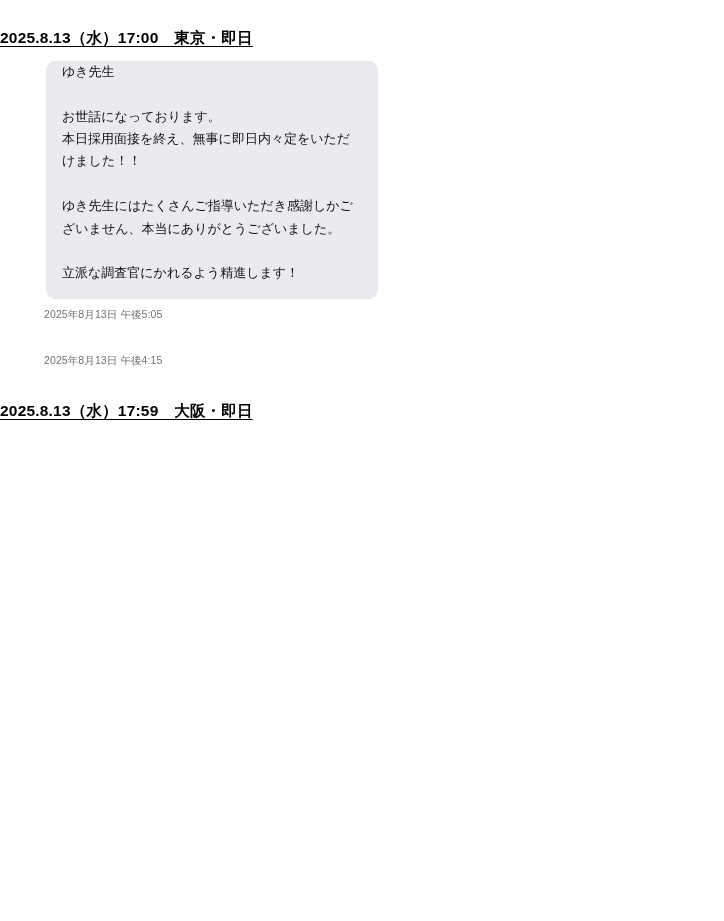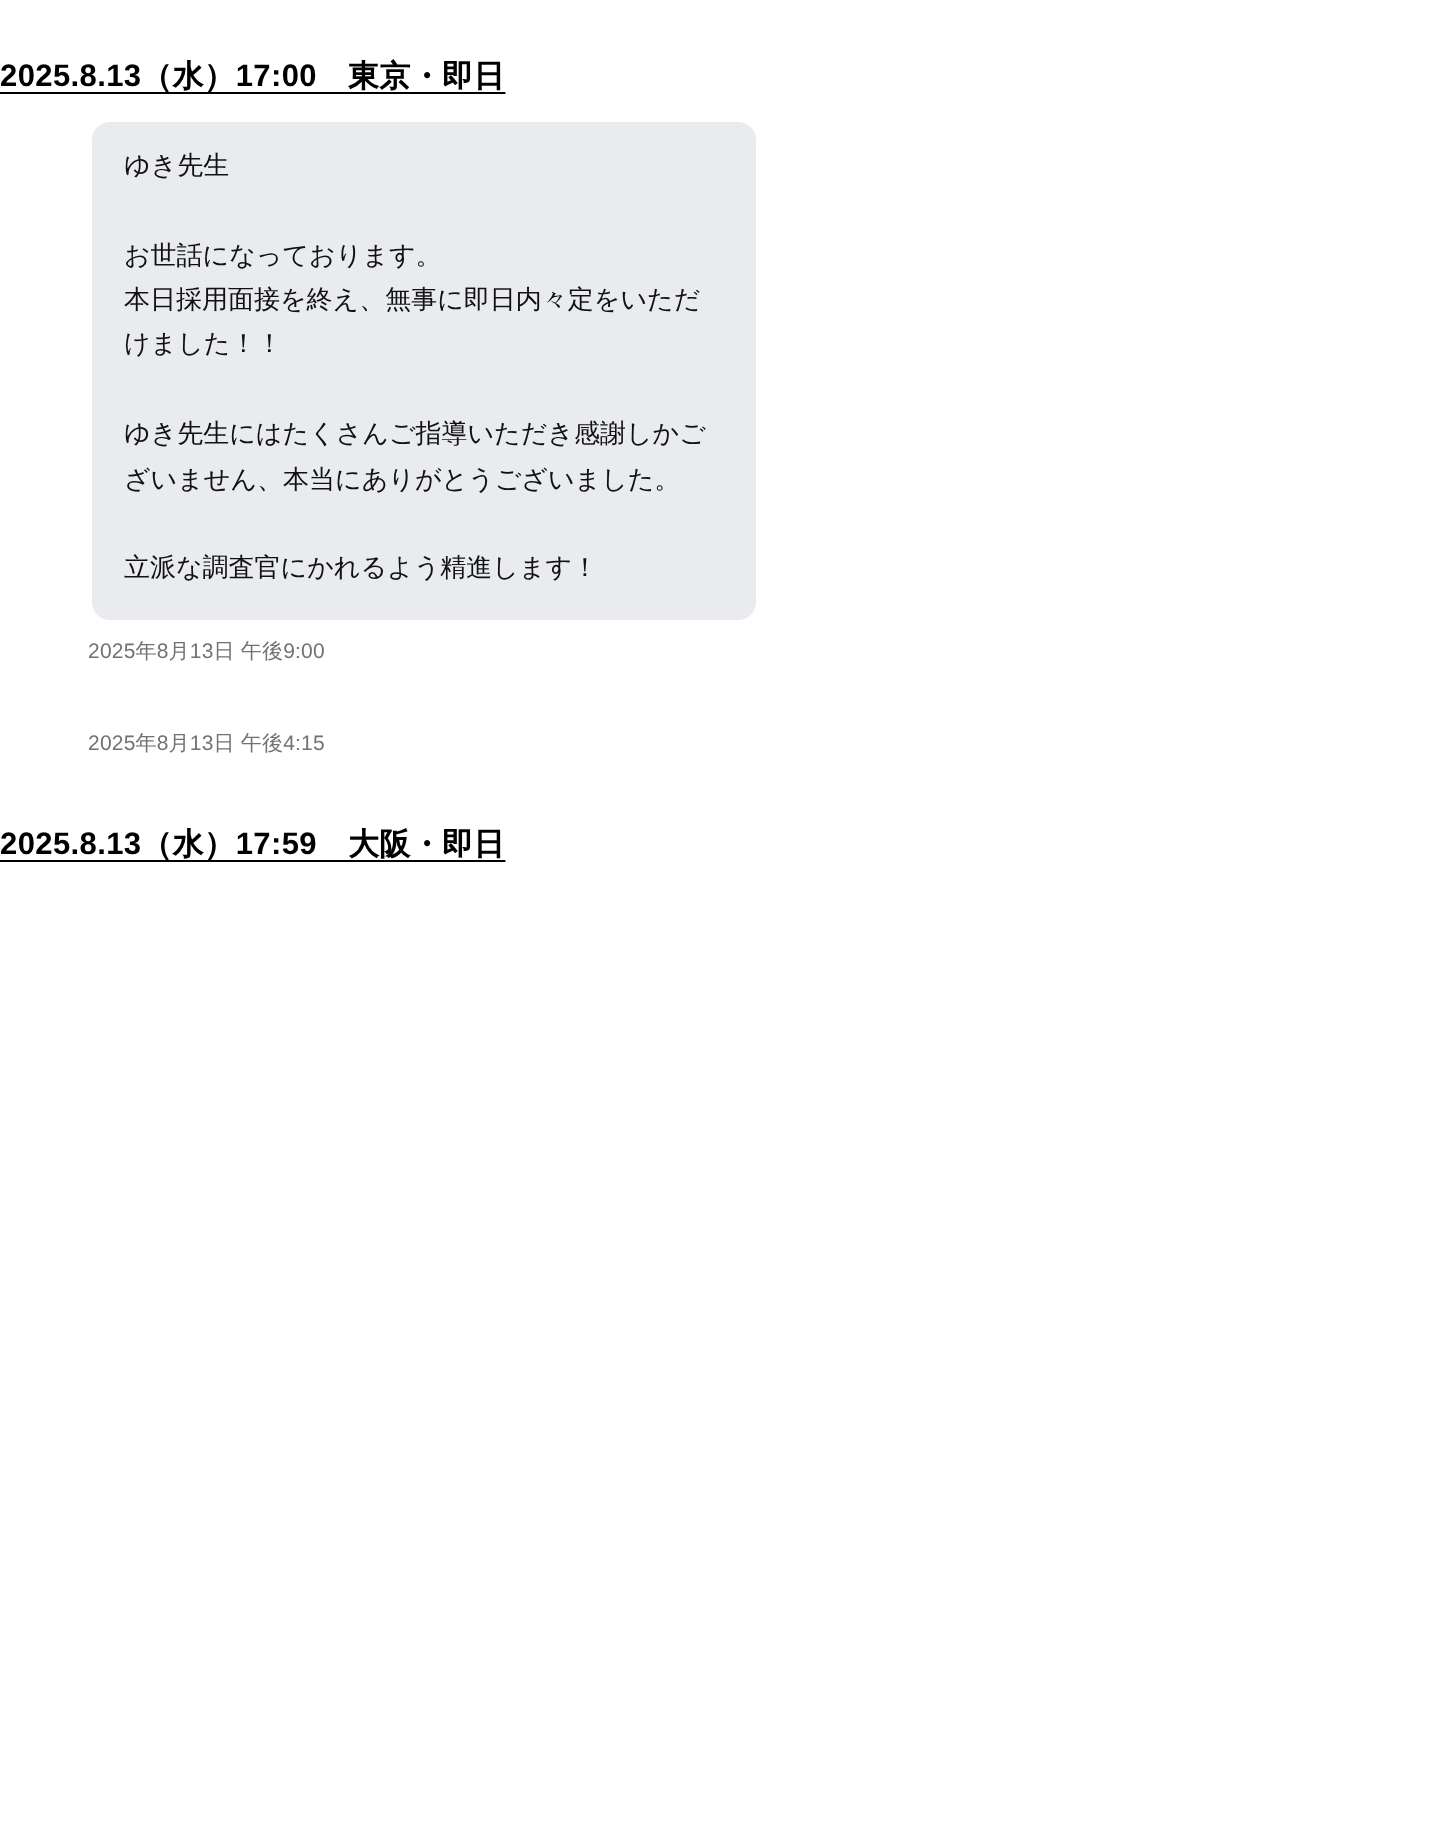--- a/index.html
+++ b/index.html
@@ -32,21 +32,21 @@
     text-decoration: underline;
     text-underline-offset: 3px;
     display: inline-block;
     white-space: pre;
   }
   .bubble {
     margin: 12px 0 0 46px;
     width: 332px;
     background: #e9ebee;
     border-radius: 9px;
-    padding: 11px 16px 14px 16px;
+    padding: 0 16px 14px 16px;
     box-sizing: border-box;
     font-size: 13px;
     line-height: 1.72;
     color: #111111;
     white-space: pre-wrap;
     word-break: break-all;
   }
   .timestamp {
     margin: 9px 0 0 44px;
     font-size: 10.5px;
@@ -66,21 +66,21 @@
   <div class="entry e1">
     <div class="entry-header">2025.8.13（水）17:00　東京・即日</div>
     <div class="bubble">ゆき先生
 
 お世話になっております。
 本日採用面接を終え、無事に即日内々定をいただけました！！
 
 ゆき先生にはたくさんご指導いただき感謝しかございません、本当にありがとうございました。
 
 立派な調査官にかれるよう精進します！</div>
-    <div class="timestamp">2025年8月13日 午後9:00</div>
+    <div class="timestamp">2025年8月13日 午後5:05</div>
   </div>
 
   <div class="entry e2">
     <div class="timestamp">2025年8月13日 午後4:15</div>
   </div>
 
 
   <div class="entry e4">
     <div class="entry-header">2025.8.13（水）17:59　大阪・即日</div>
     

